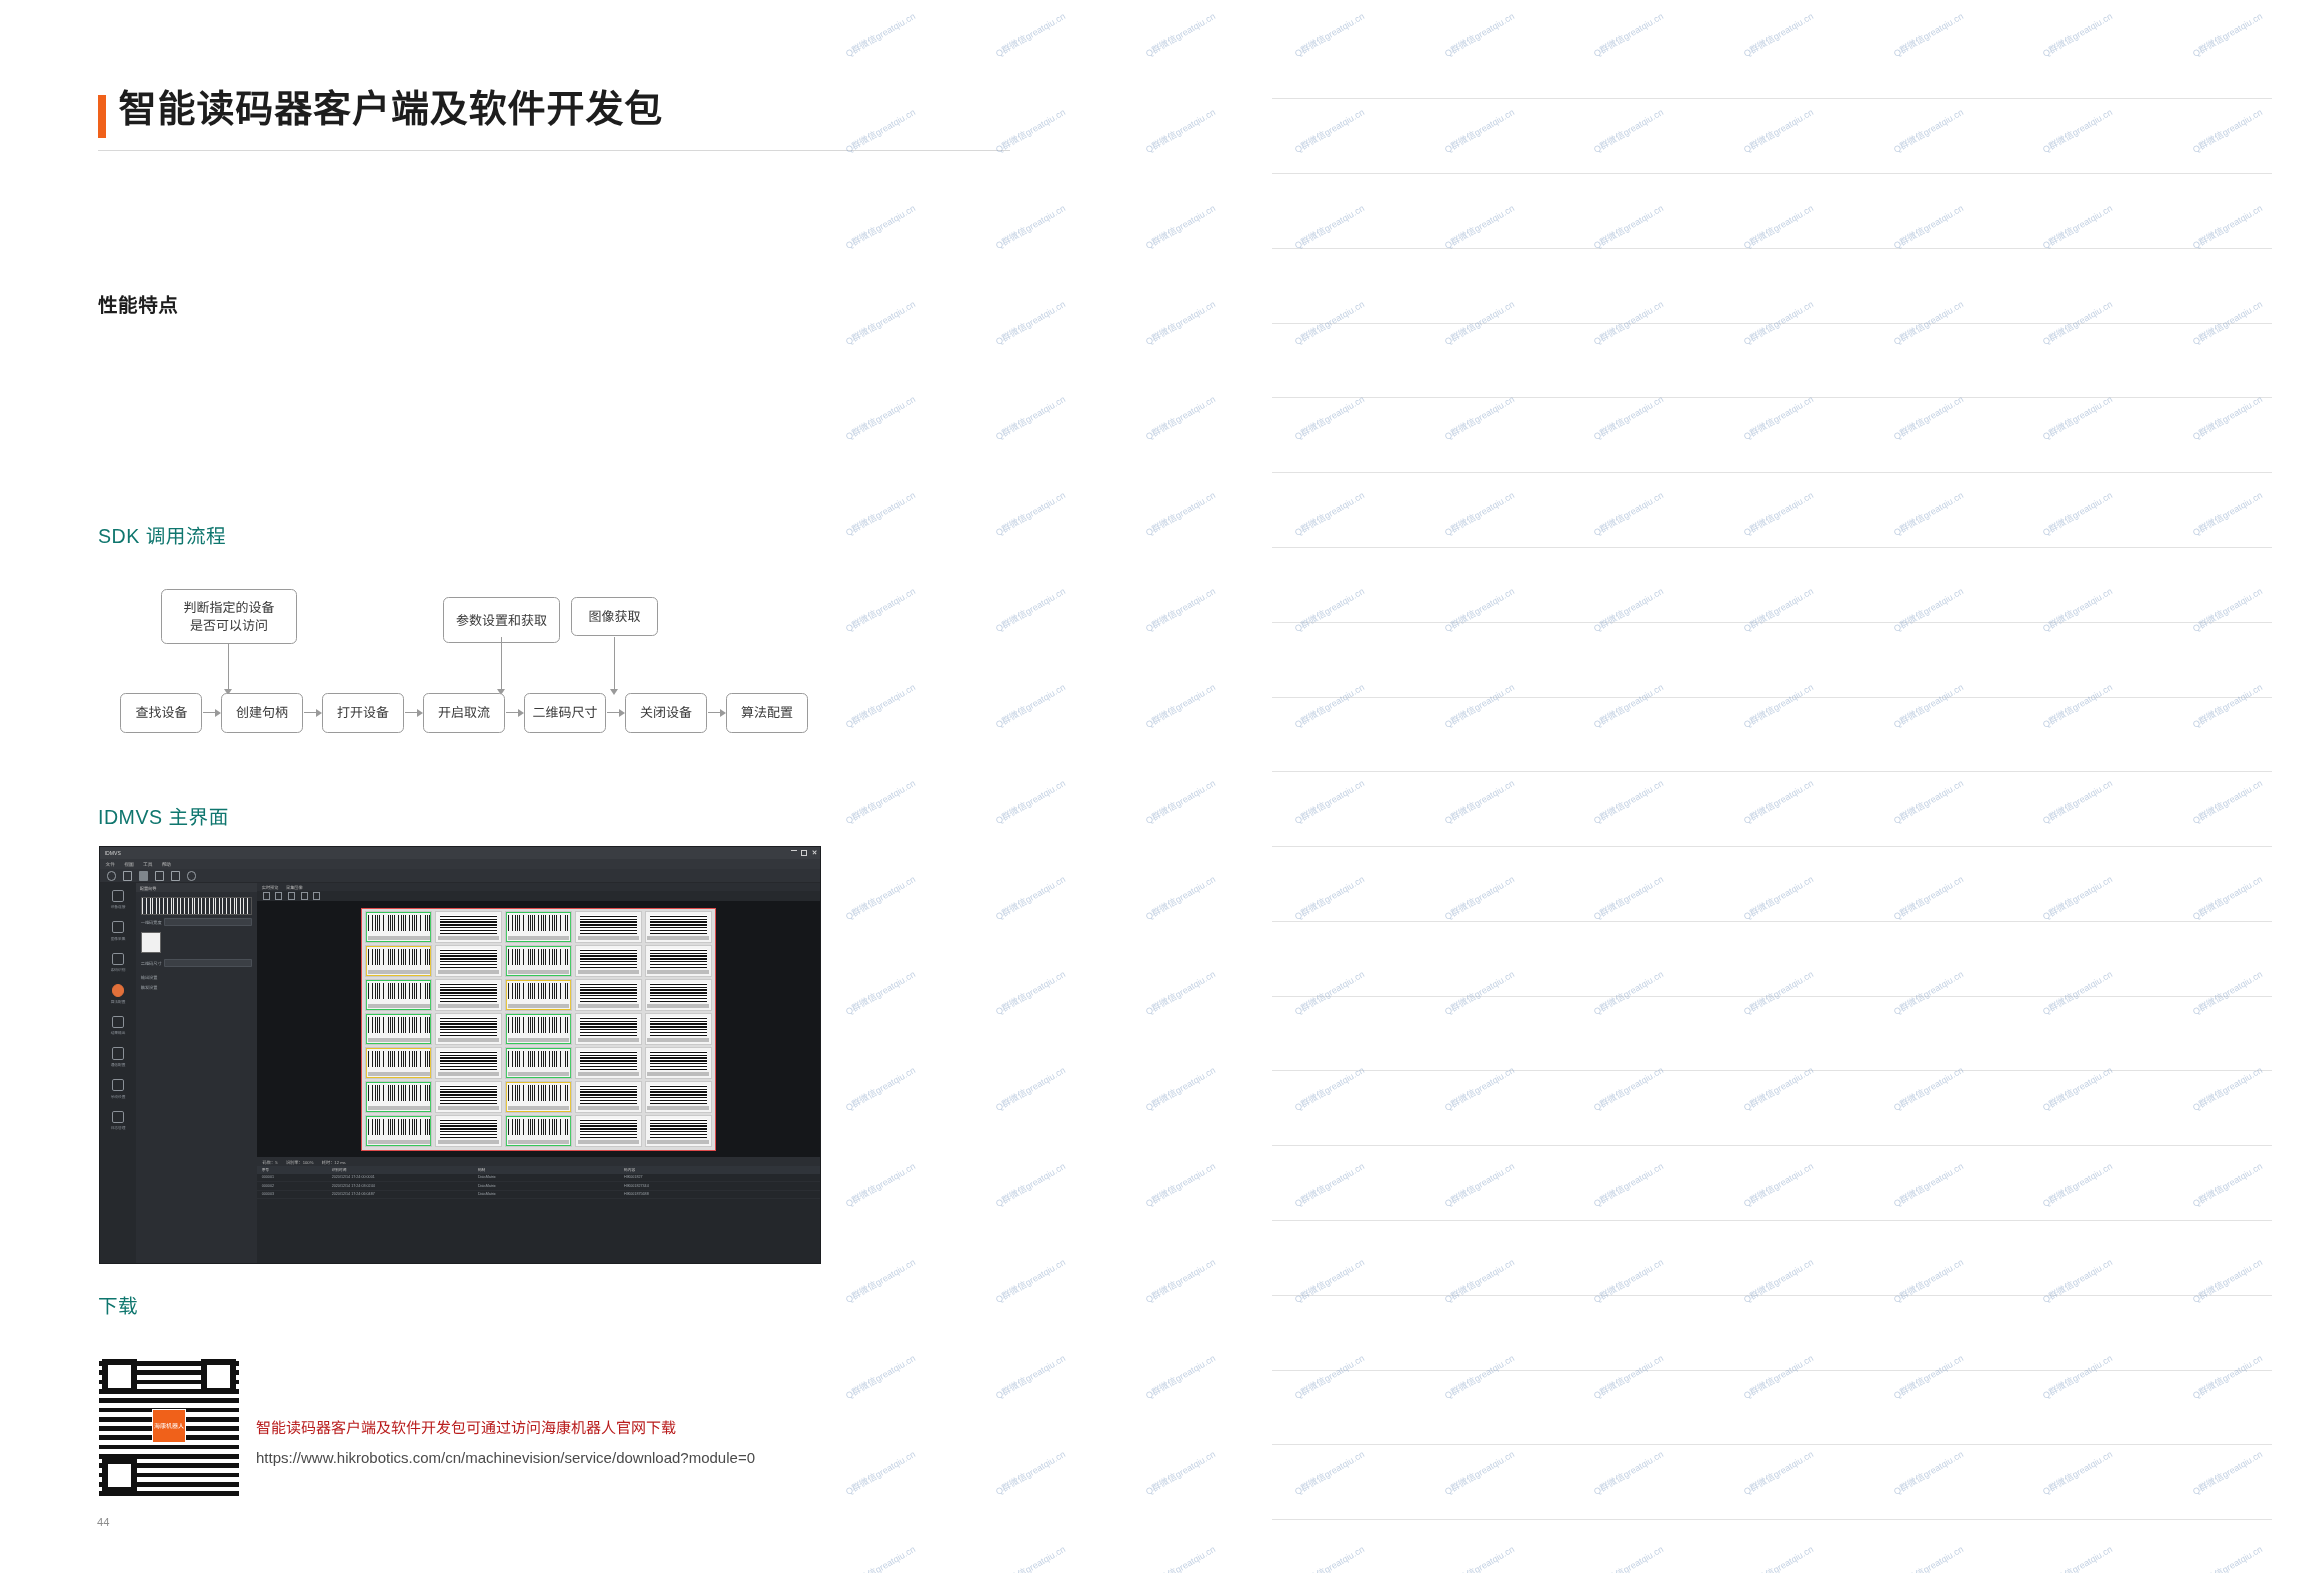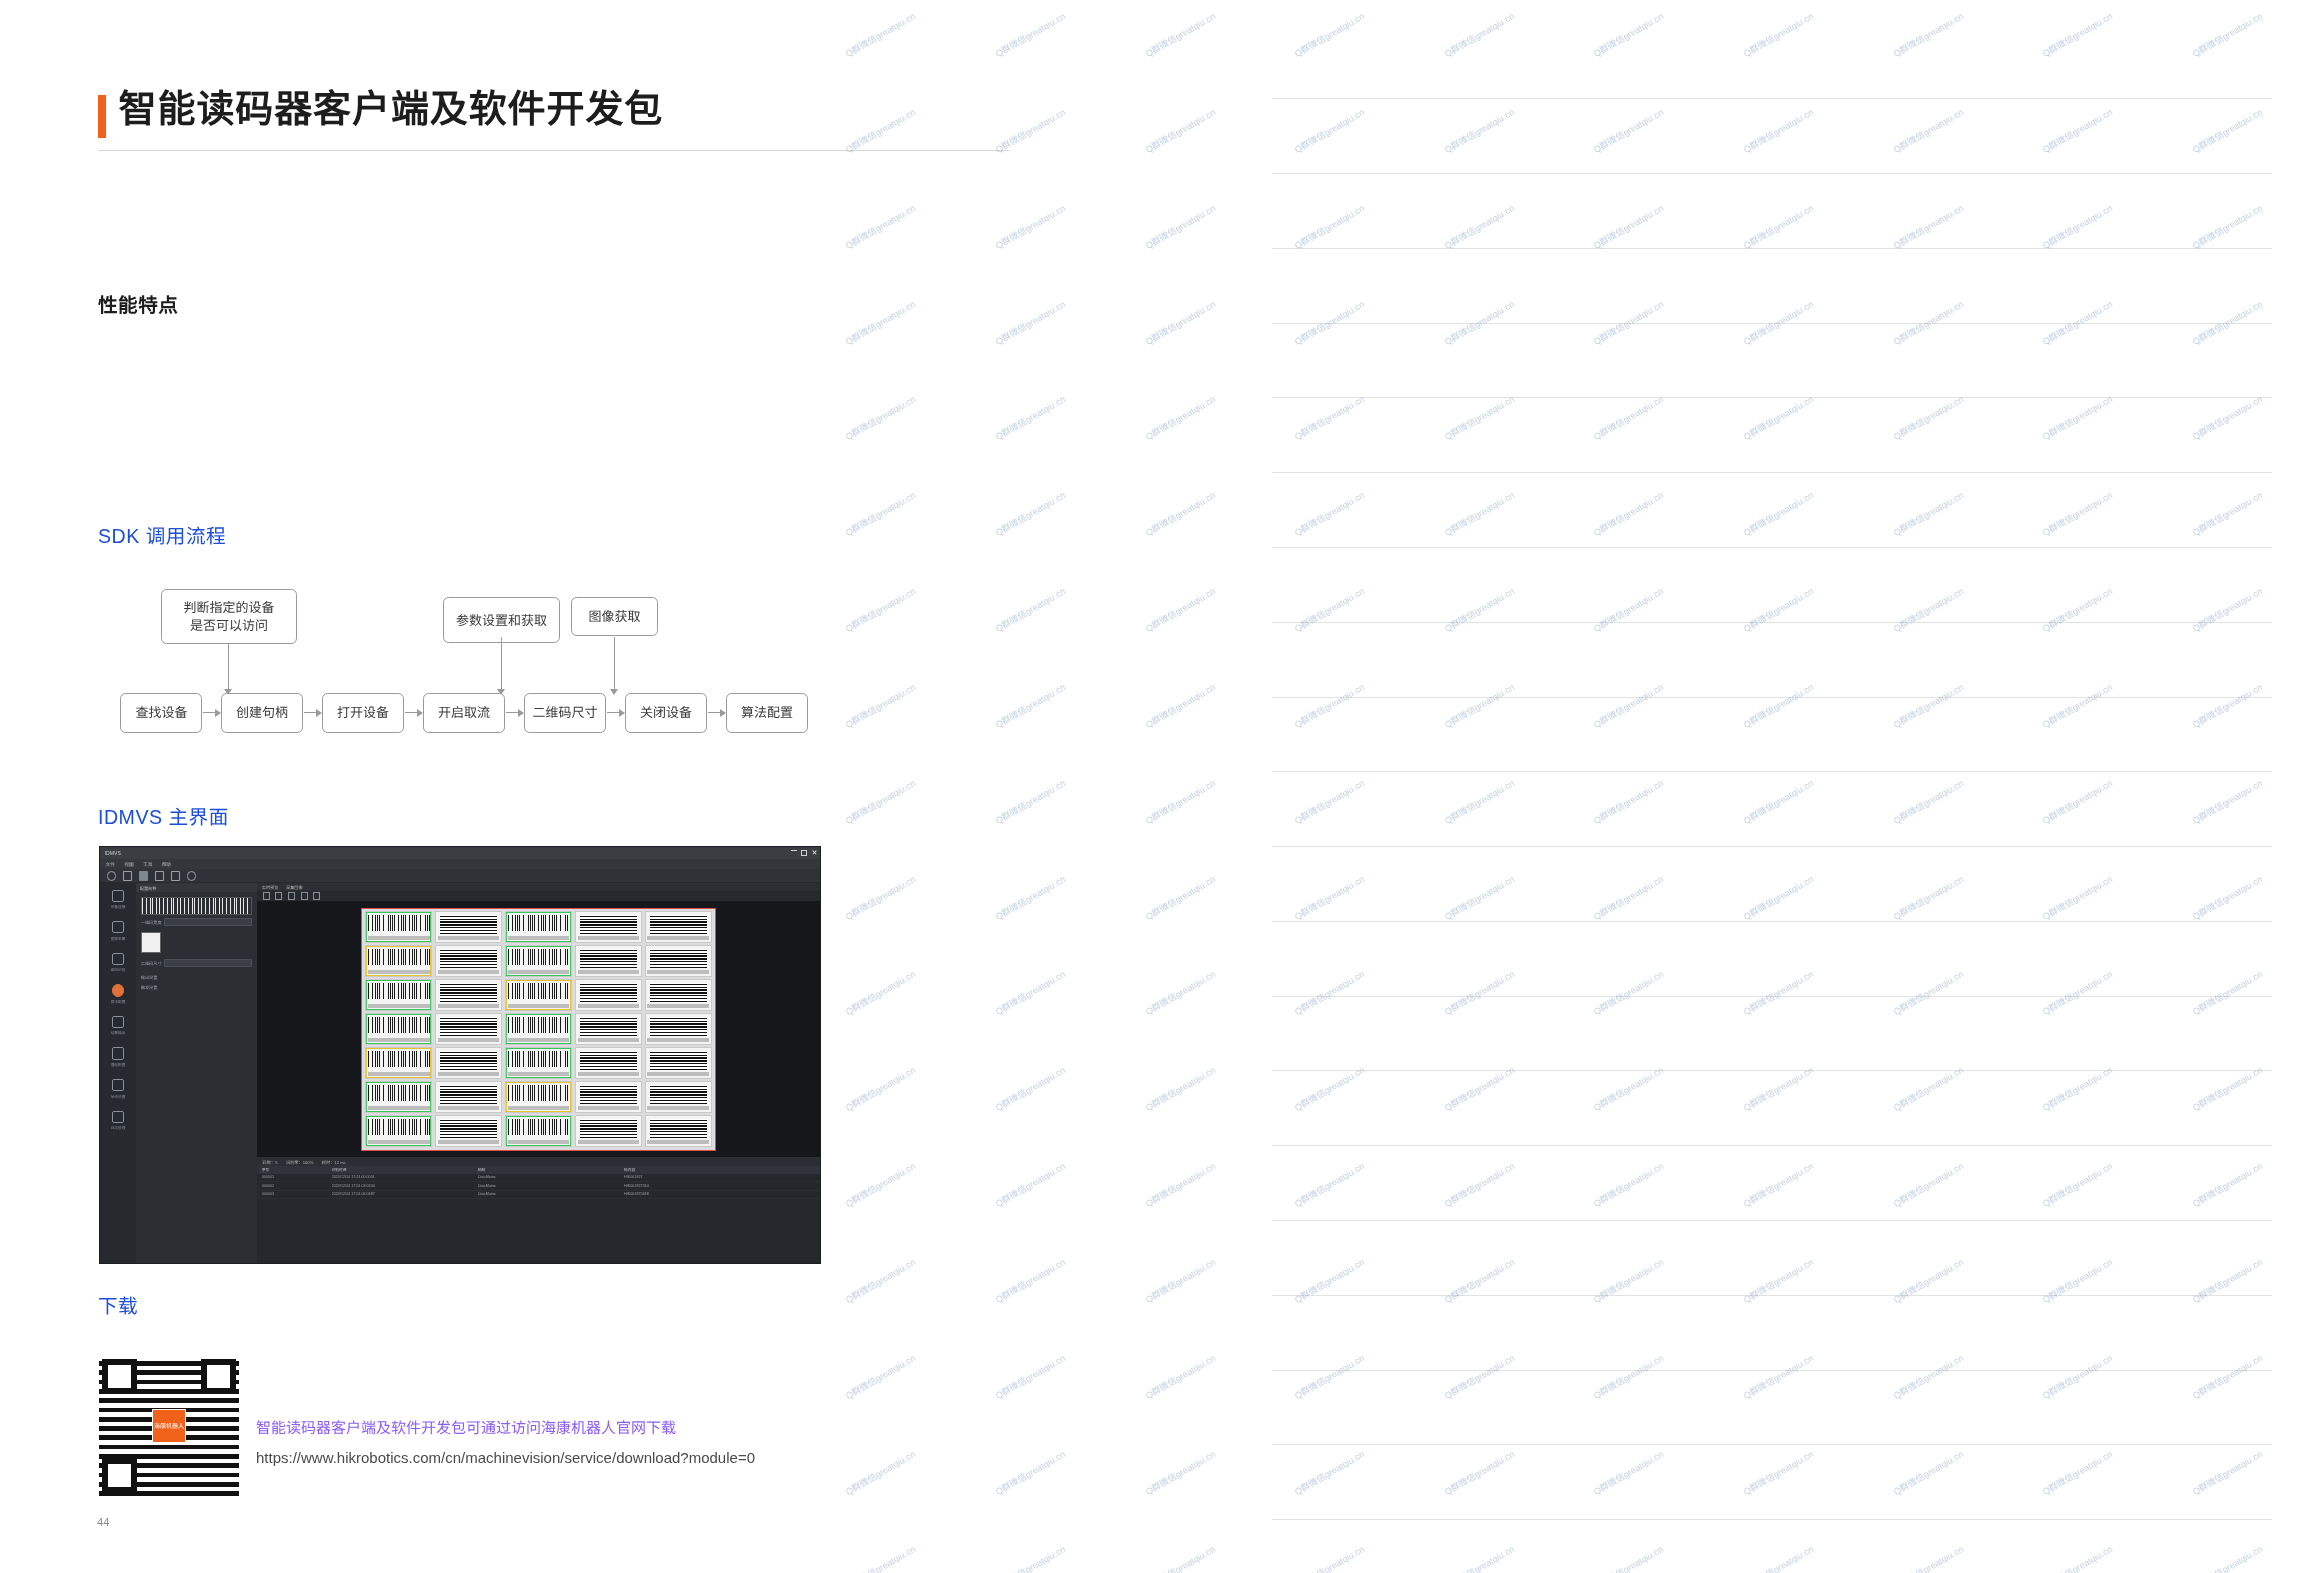--- a/index.html
+++ b/index.html
@@ -96,21 +96,21 @@
     font-size: 19.6px;
     font-weight: bold;
     color: #1d1d1d;
     letter-spacing: 0.5px;
     white-space: nowrap;
   }
   .sec-head-light {
     position: absolute;
     font-size: 19.6px;
     font-weight: normal;
-    color: #1d4ed8;
+    color: #0f766e;
     letter-spacing: 0.5px;
     white-space: nowrap;
   }
 
   
   .bullets {
     position: absolute;
     left: 111px;
     top: 327px;
     width: 935px;
@@ -321,21 +321,21 @@
     width:34px; height:34px; background:#f0611a; display:flex; align-items:center;
     justify-content:center; border:1.9px solid #fff; box-sizing:border-box;
   }
   .qr-logo span { color:#fff; font-size:6px; line-height:1.05; text-align:center; }
 
   .dl-text {
     position:absolute;
     left:256px;
     width:795px;
     font-size:15px;
-    color:#8b5cf6;
+    color:#b91c1c;
     white-space:nowrap;
   }
   .dl-url {
     position:absolute;
     left:256px;
     width:795px;
     font-size:15px;
     color:#4a4a4a;
     white-space:nowrap;
   }

